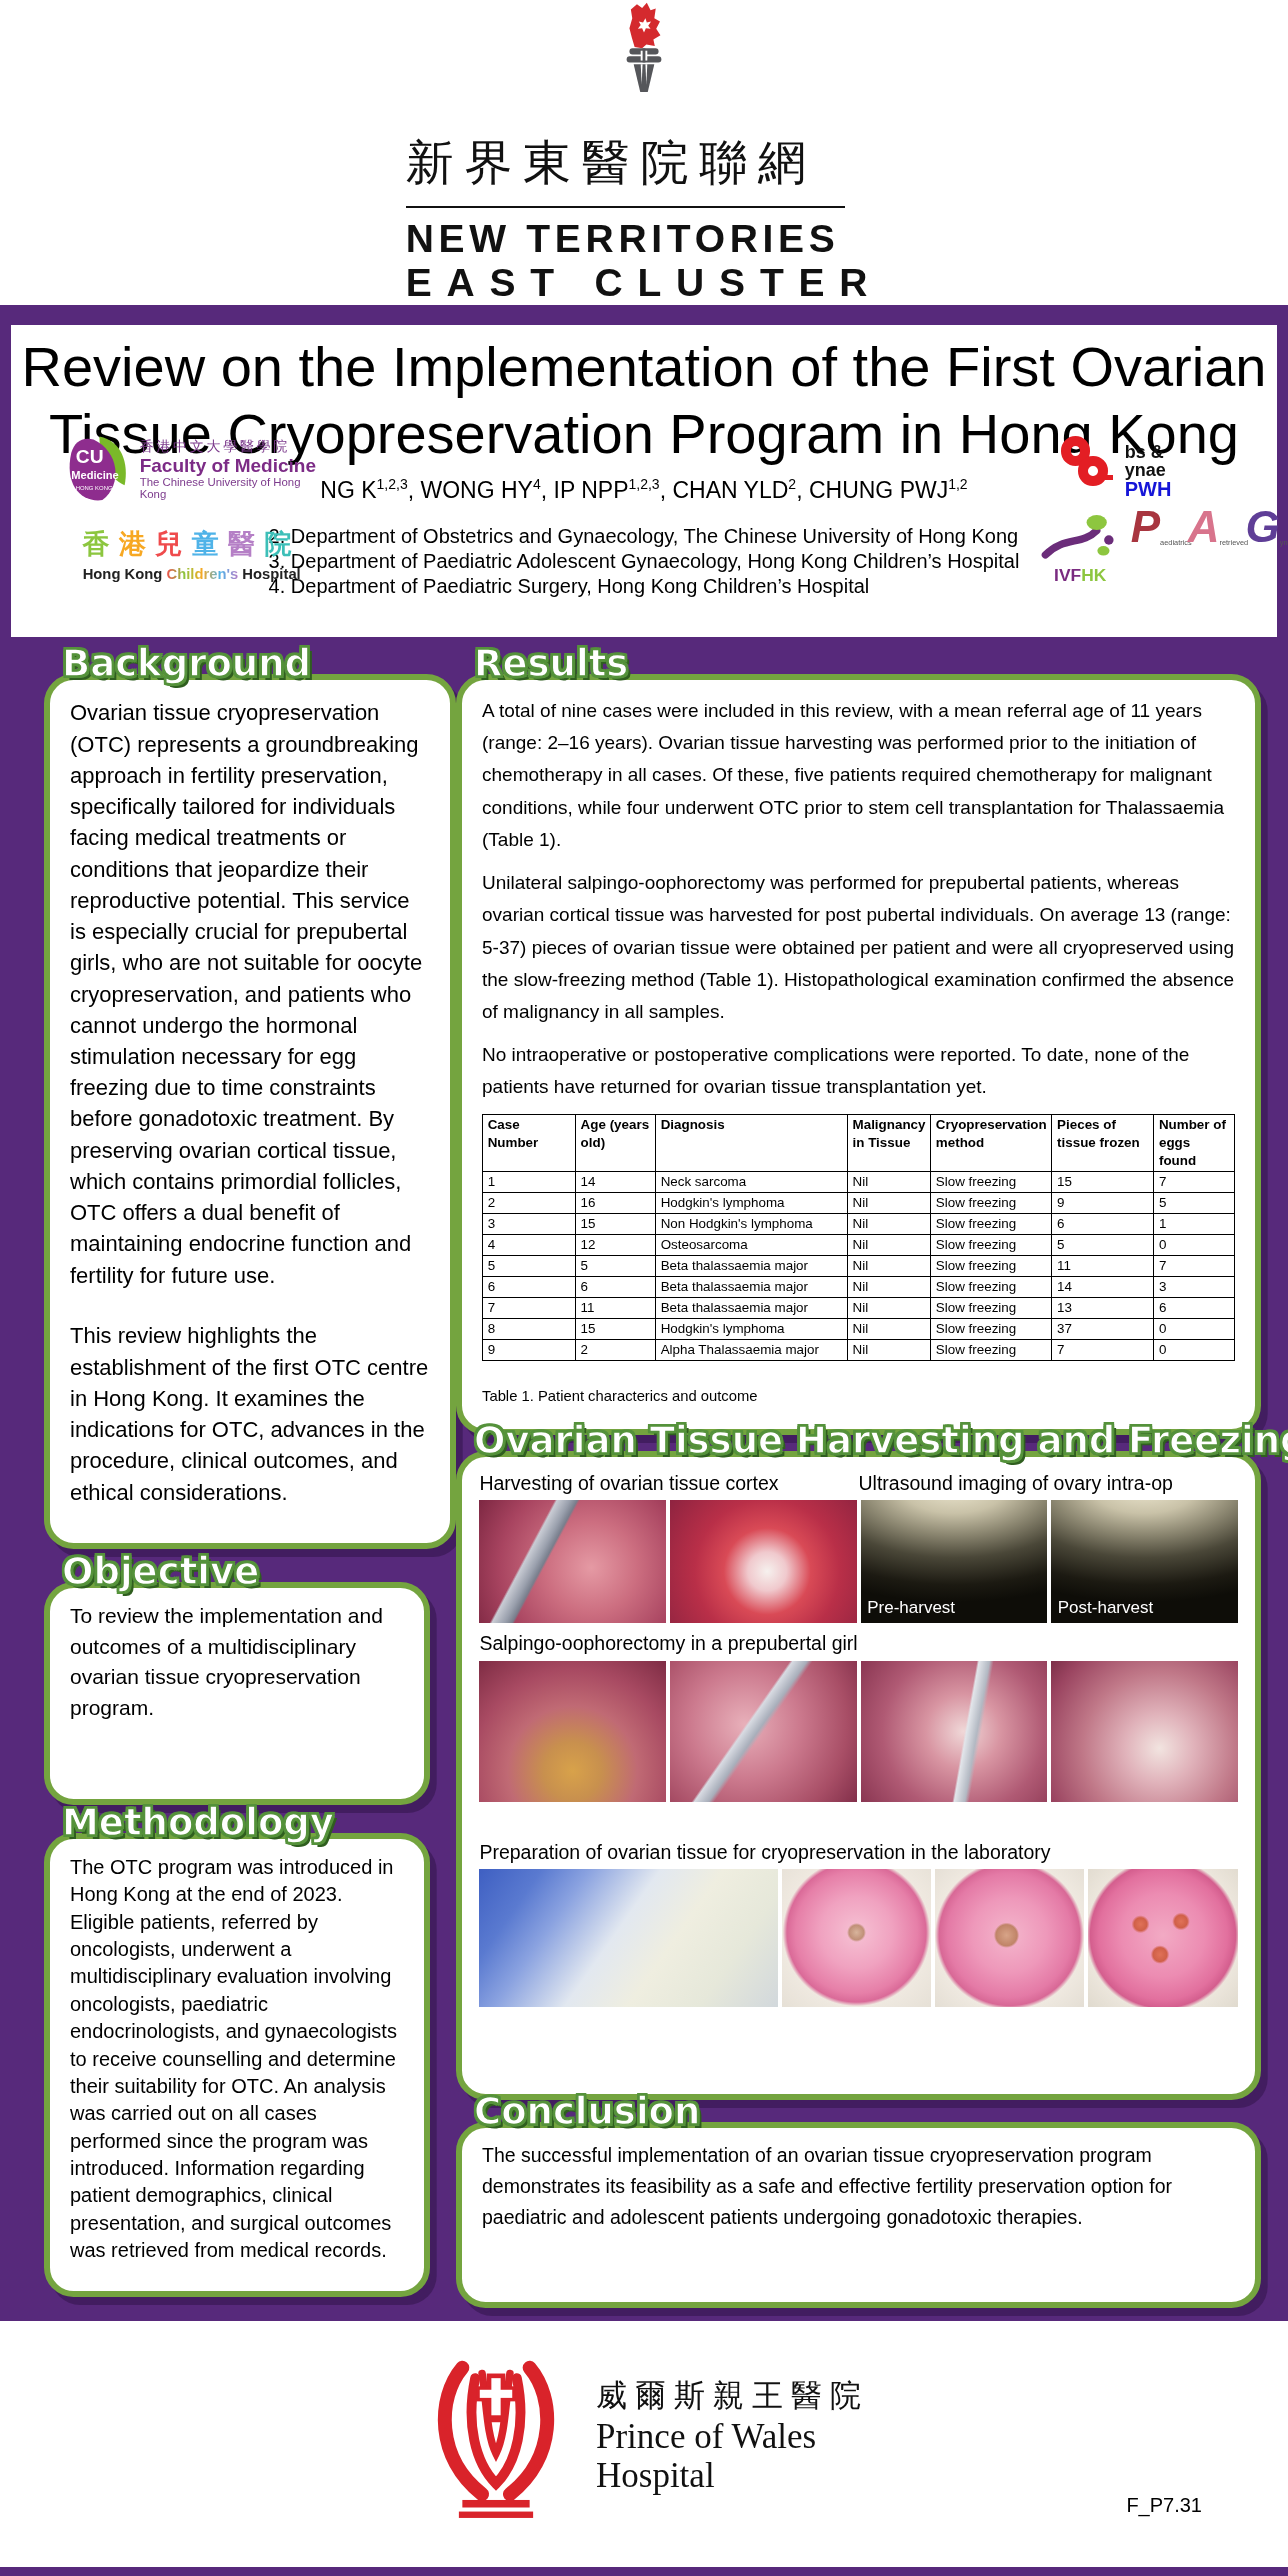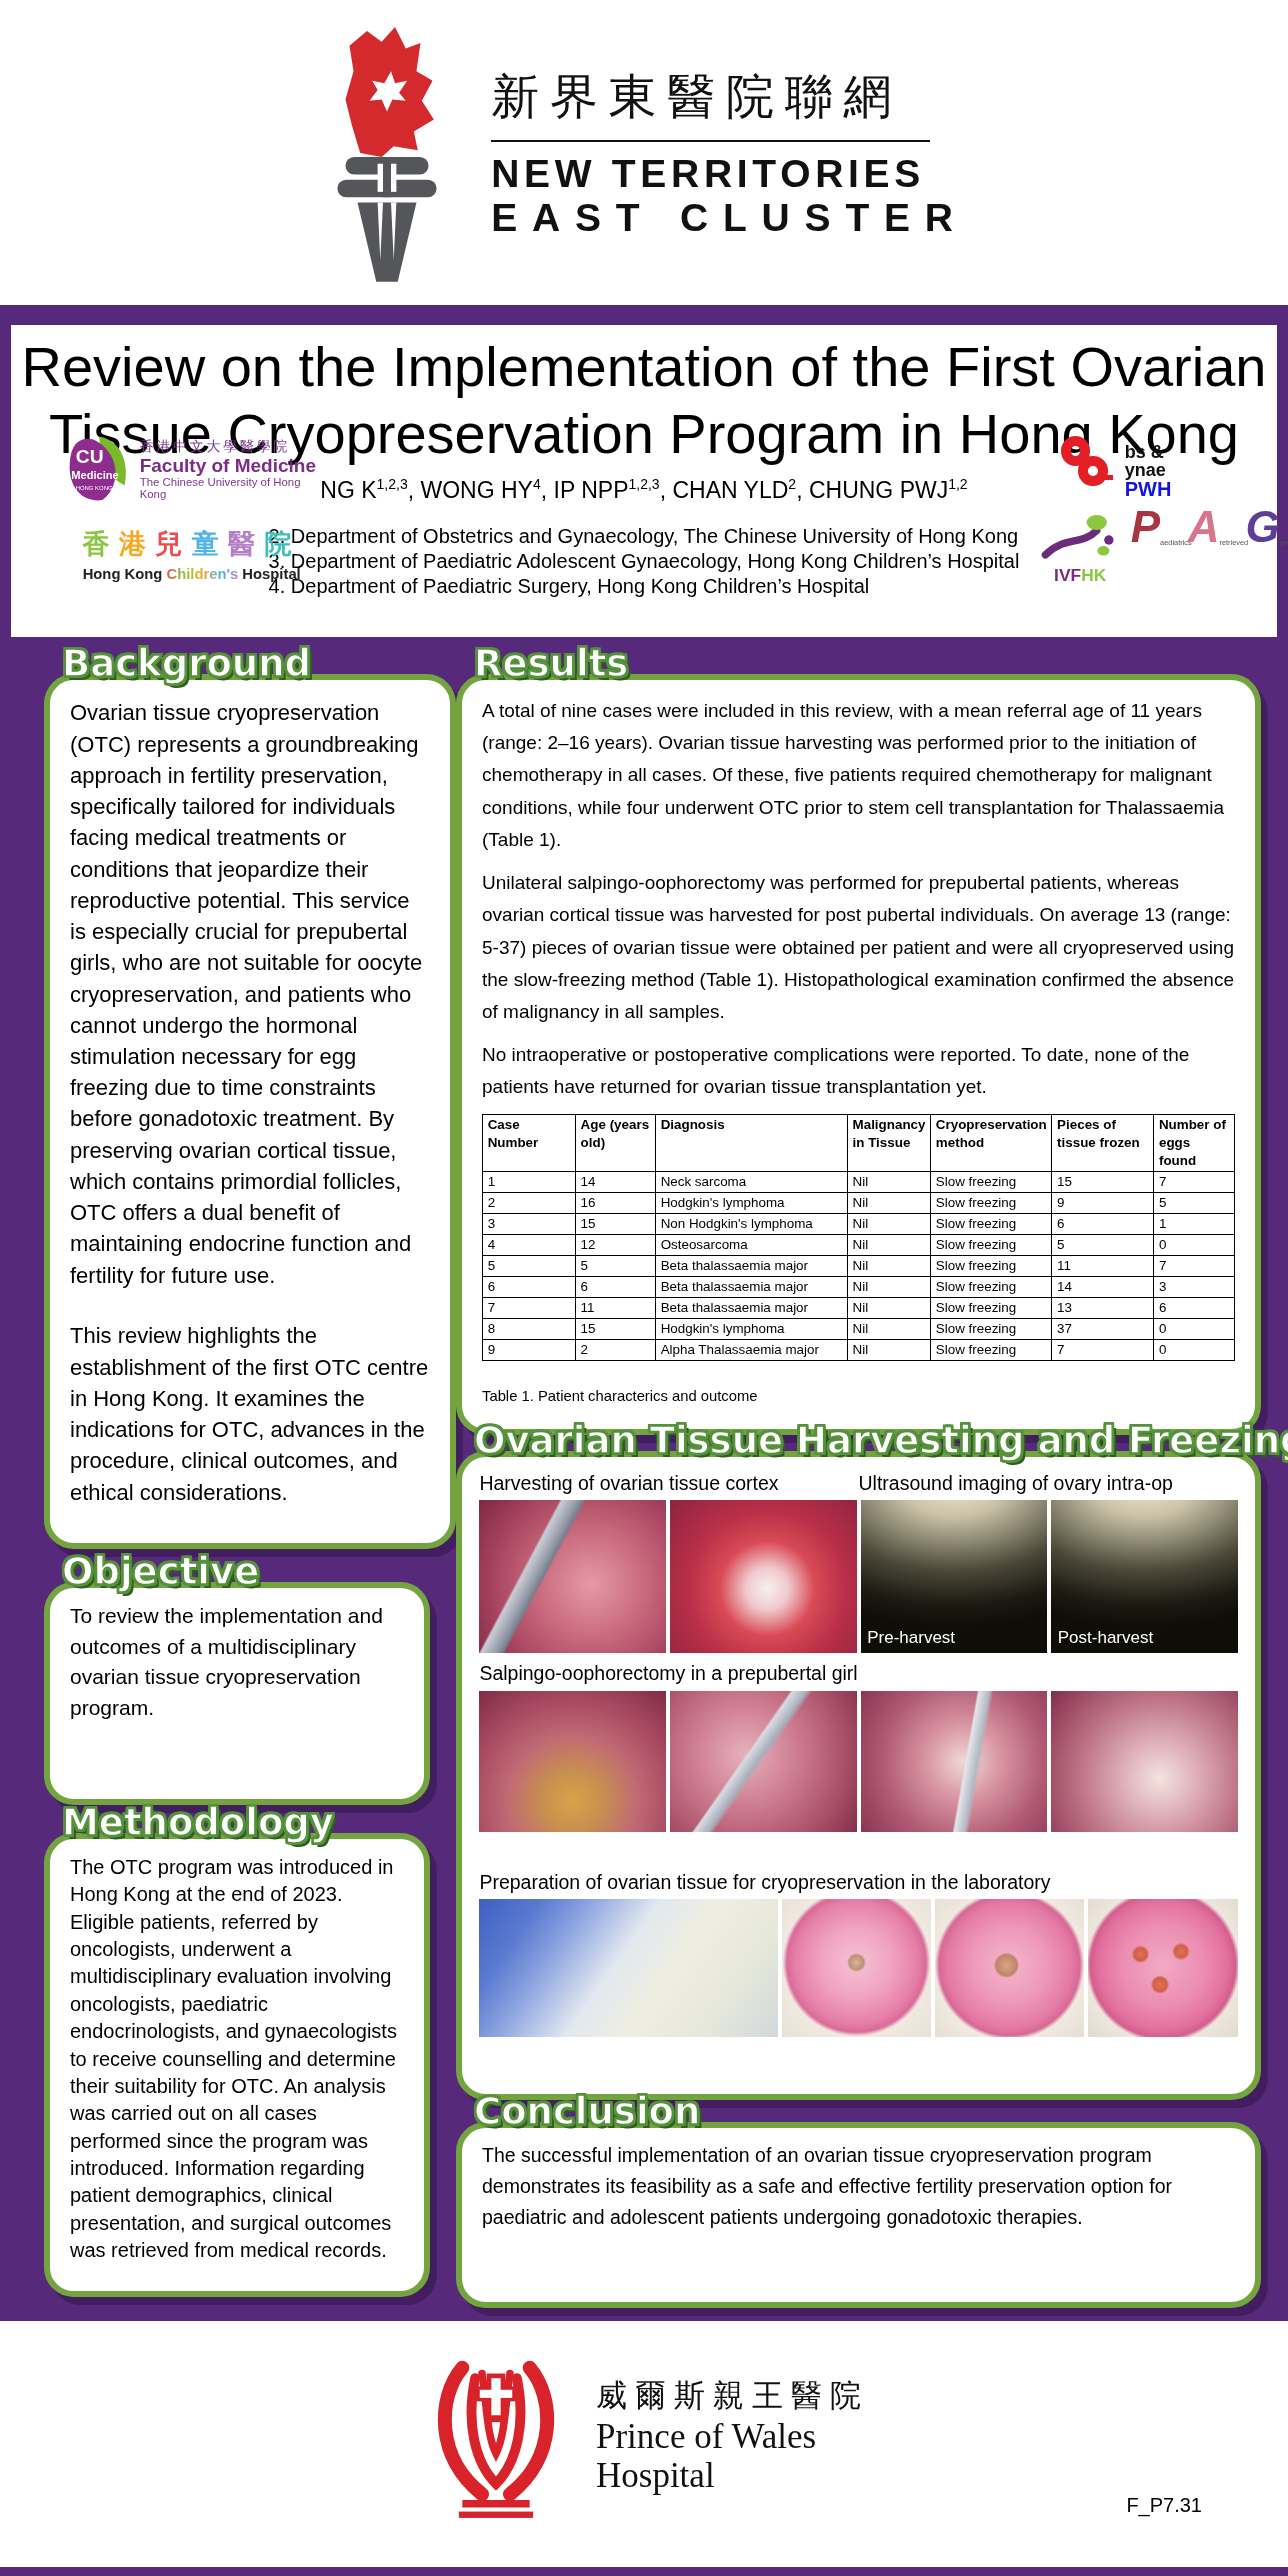--- a/index.html
+++ b/index.html
@@ -1,20 +1,20 @@
 <!DOCTYPE html>
 <html style="font-size:10.7px"><head>
 <meta charset="utf-8">
 <style>
   * { margin:0; padding:0; box-sizing:border-box; }
   html,body { width:1288px; background:#fff; font-family:"Liberation Sans", sans-serif; color:#000; }
   .poster { width:1288px; height:2576px; position:relative; overflow:hidden; background:#fff; }
 
   
-  .top-header { height:305px; display:flex; align-items:center; justify-content:center; gap:37px; background:#fff; }
+  .top-header { height:305px; display:flex; align-items:center; justify-content:center; gap:37px; background:#fff;flex-direction:column; }
   .torch { width:134px; height:268px; }
   .ntec-text { display:flex; flex-direction:column; align-items:flex-start; }
   .ntec-cn { font-size:48px; letter-spacing:10.7px; color:#111; font-weight:400; white-space:nowrap; }
   .ntec-divider { width:439px; height:2px; background:#111; margin:10.7px 0 9.4px 0; }
   .ntec-en1 { font-size:39px; font-weight:700; letter-spacing:4.7px; color:#111; white-space:nowrap; }
   .ntec-en2 { font-size:39px; font-weight:700; letter-spacing:14.8px; color:#111; white-space:nowrap; }
 
   .purple-strip { height:20px; background:#57297B; }
 
   
@@ -86,21 +86,21 @@
   col.c-case{width:95px} col.c-age{width:82px} col.c-dx{width:198px} col.c-mal{width:82px} col.c-cryo{width:121px} col.c-pieces{width:105px} col.c-eggs{width:82px}
   .table-caption { margin-top:23px; font-size:14.8px; }
 
   
   .body-harv { padding:10.7px 17.4px; }
   .cap-row { display:flex; }
   .cap { font-size:19.5px; color:#000; margin:4px 0 5.4px 0; }
   .cap-half { width:50%; }
   .photo-row { display:flex; gap:4px; }
   .ph { position:relative; overflow:hidden; flex:1 1 0; }
-  .row-1 .ph { height:153px; }
+  .row-1 .ph { height:123px; }
   .row-2 .ph { height:141px; }
   .row-3 { margin-bottom:2.7px; }
   .row-3 .ph { height:138px; }
   .ph-wide { flex:2 1 0 !important; }
   .us-label { position:absolute; left:6.7px; bottom:5.4px; color:#fff; font-size:17px; }
   .gap-lg { height:35px; }
 
   .ph-surg1 { background:
      linear-gradient(118deg, transparent 30%, #c9ccd4 31%, #9aa0ad 36%, #787e8c 39%, transparent 40%),
      radial-gradient(circle at 60% 55%, #e59aa4 0%, #cc6e80 35%, #a84460 70%, #7d2742 100%); }

